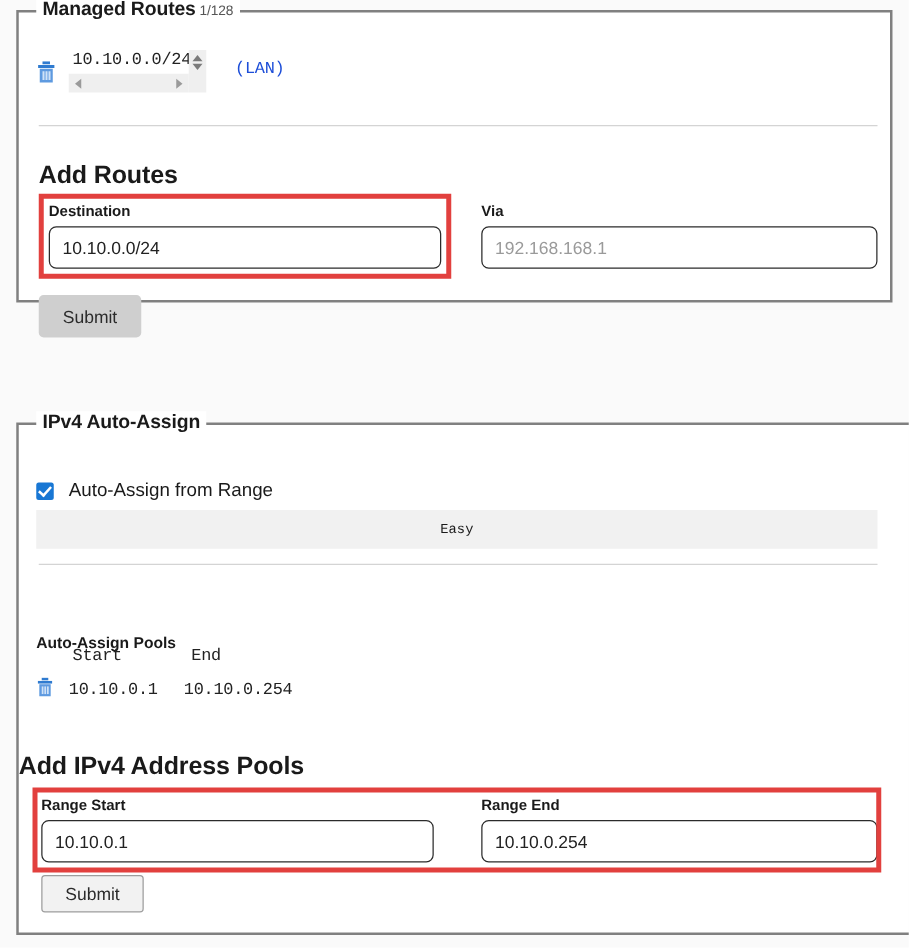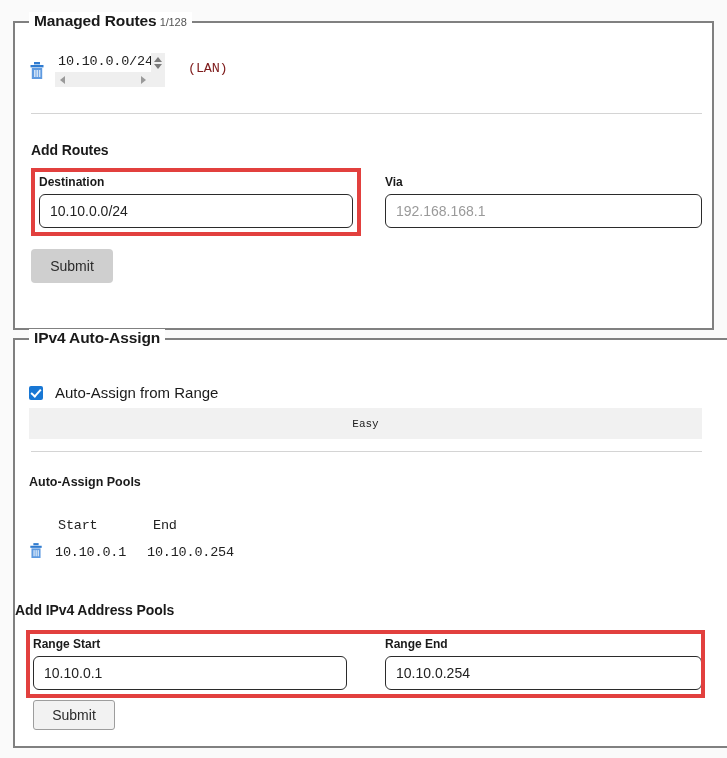--- a/index.html
+++ b/index.html
@@ -38,21 +38,21 @@
     letter-spacing: -0.1px;
   }
   .legend-count {
     font-size: 11px;
     font-weight: normal;
     color: #555;
     margin-left: 3px;
     vertical-align: baseline;
   }
 
-  #panel-routes { left: 13px; top: 21px; width: 701px; height: 309px; }
+  #panel-routes { left: 13px; top: 8px; width: 701px; height: 234px; }
   #panel-ipv4   { left: 13px; top: 338px; width: 726px; height: 410px; }
 
   
   .route-row {
     position: absolute;
     left: 14px;
     top: 30px;
     display: flex;
     align-items: flex-start;
   }
@@ -113,47 +113,48 @@
     top: 4px;
     width: 0; height: 0;
     border-top: 4px solid transparent;
     border-bottom: 4px solid transparent;
   }
   .route-hscroll .arrow-l { left: 5px;  border-right: 5px solid #9a9a9a; }
   .route-hscroll .arrow-r { right: 5px; border-left: 5px solid #9a9a9a; }
   .route-tag {
     font-family: "Liberation Mono", "DejaVu Sans Mono", monospace;
     font-size: 13.5px;
-    color: #7f1d1d;
+    color: #1d4ed8;
     margin-left: 23px;
     margin-top: 8px;
     letter-spacing: -0.2px;
   }
 
   .divider {
     position: absolute;
     left: 16px;
     width: 671px;
     height: 1px;
     background: #d4d4d4;
   }
 
   
   .section-head {
     position: absolute;
-    font-size: 14px;
+    font-size: 20px;
     font-weight: bold;
     color: #1a1a1a;
     letter-spacing: -0.1px;
   }
   .sub-head {
     position: absolute;
     font-size: 12.5px;
     font-weight: bold;
     color: #1a1a1a;
+    margin-top: 32px;
   }
 
   
   .field {
     position: absolute;
   }
   .field-label {
     font-size: 12px;
     font-weight: bold;
     color: #1a1a1a;

